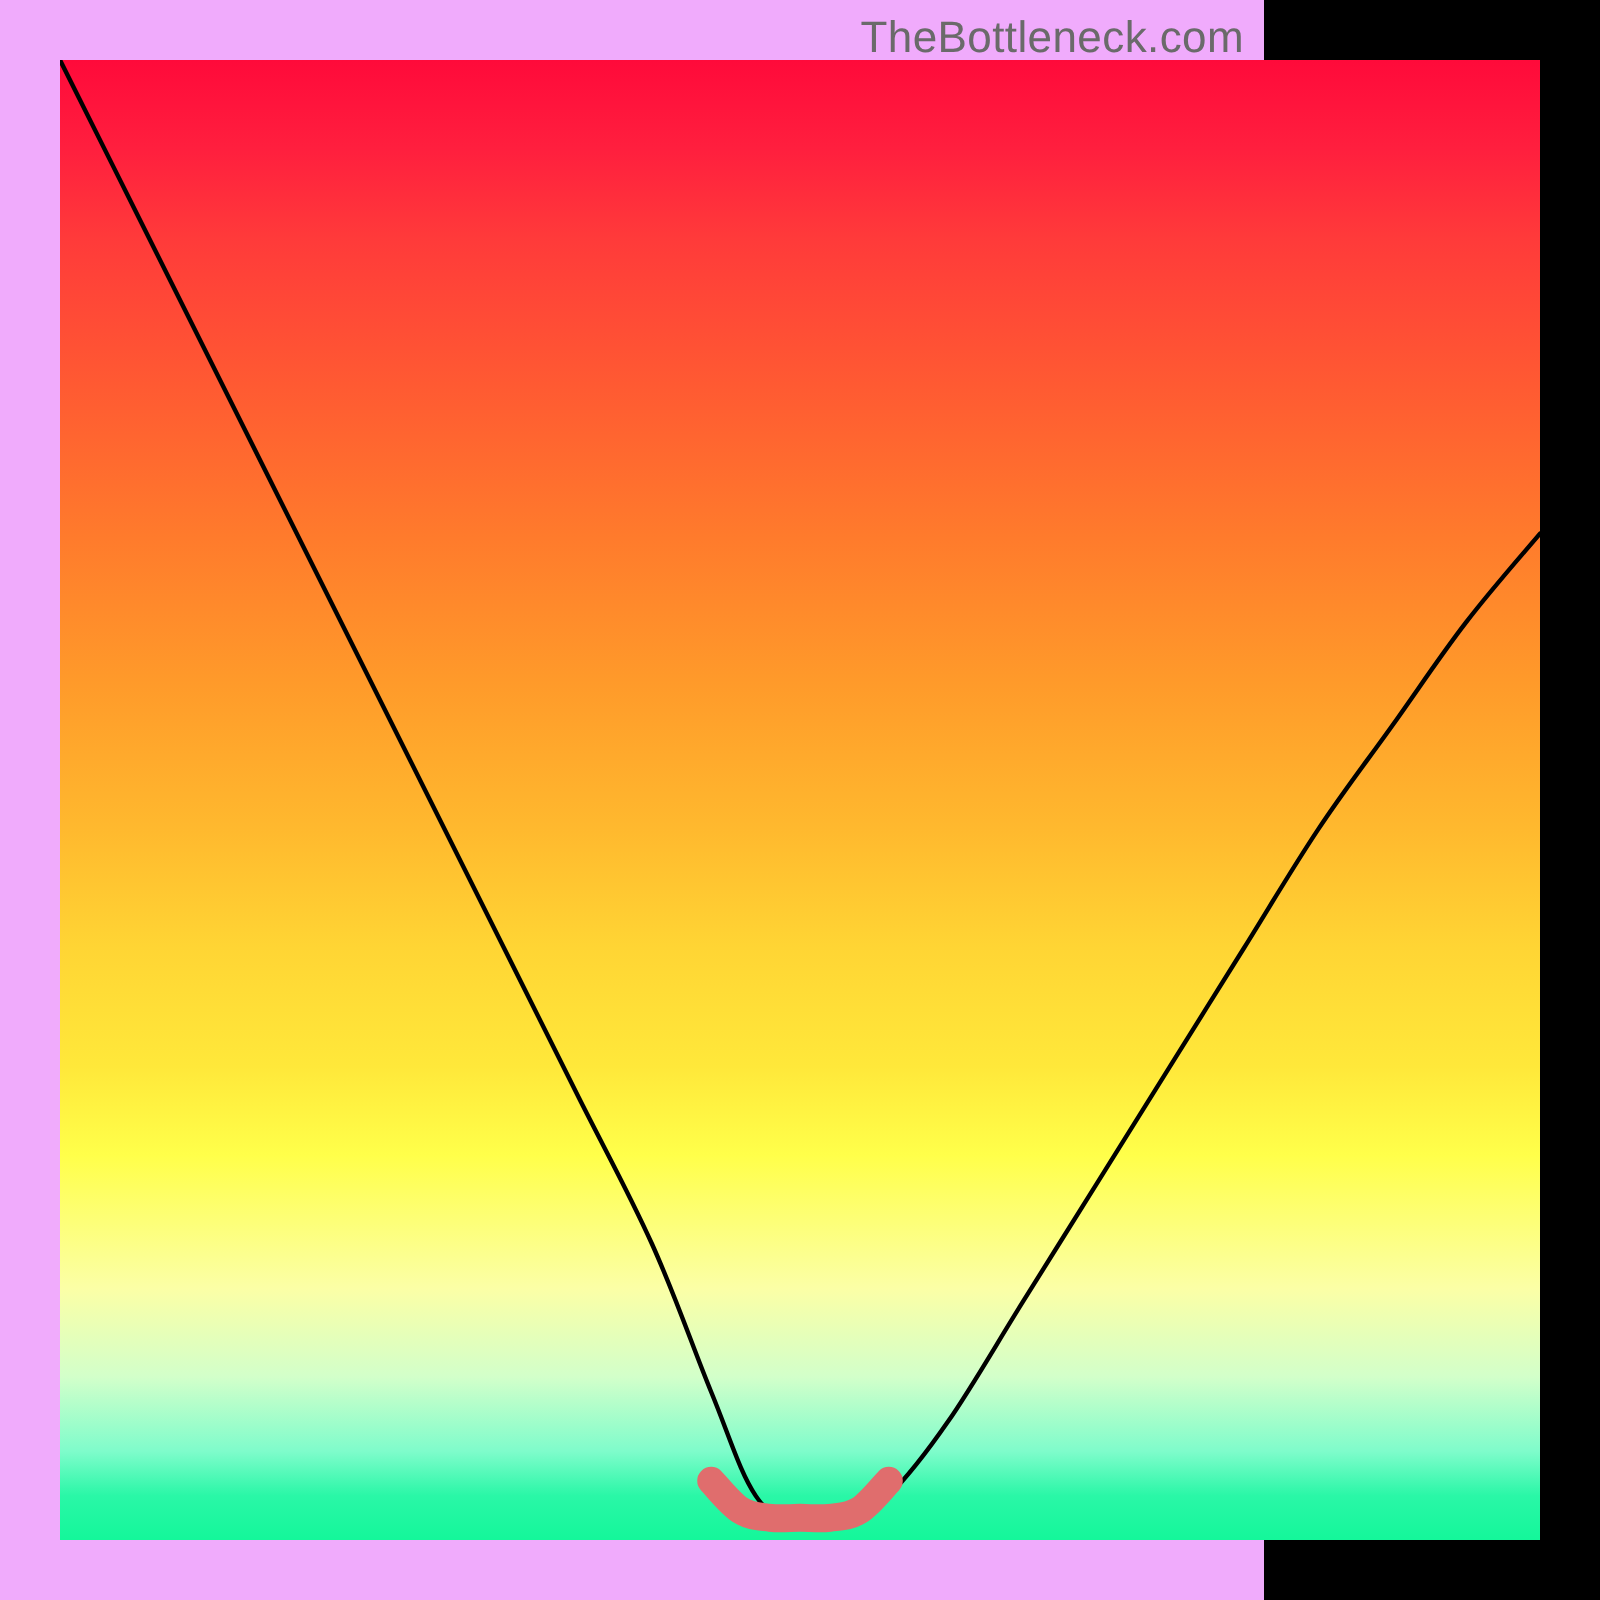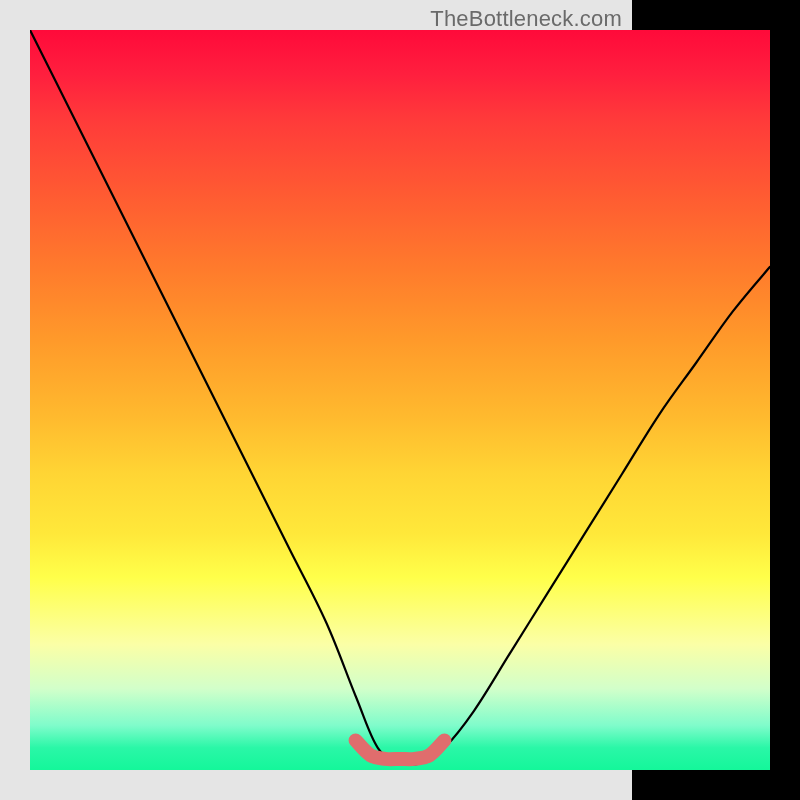--- a/index.html
+++ b/index.html
@@ -8,21 +8,21 @@
     width: 800px;
     height: 800px;
     background: #000;
     overflow: hidden;
     font-family: Arial, Helvetica, sans-serif;
   }
   .frame {
     position: relative;
     width: 632px;
     height: 800px;
-    background: #e5e5e5;
+    background: #f0abfc;
   }
   .plot-area {
     position: absolute;
     left: 30px;
     top: 30px;
     width: 740px;
     height: 740px;
     background: linear-gradient(to bottom,
       #ff0a3a 0%,
       #ff1f3e 6%,

